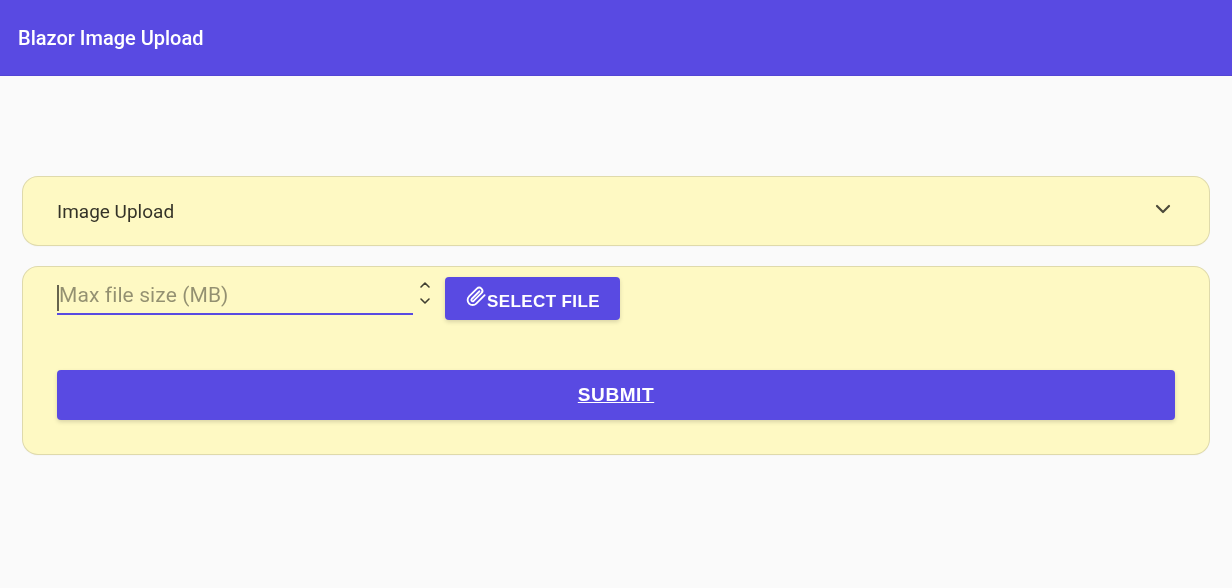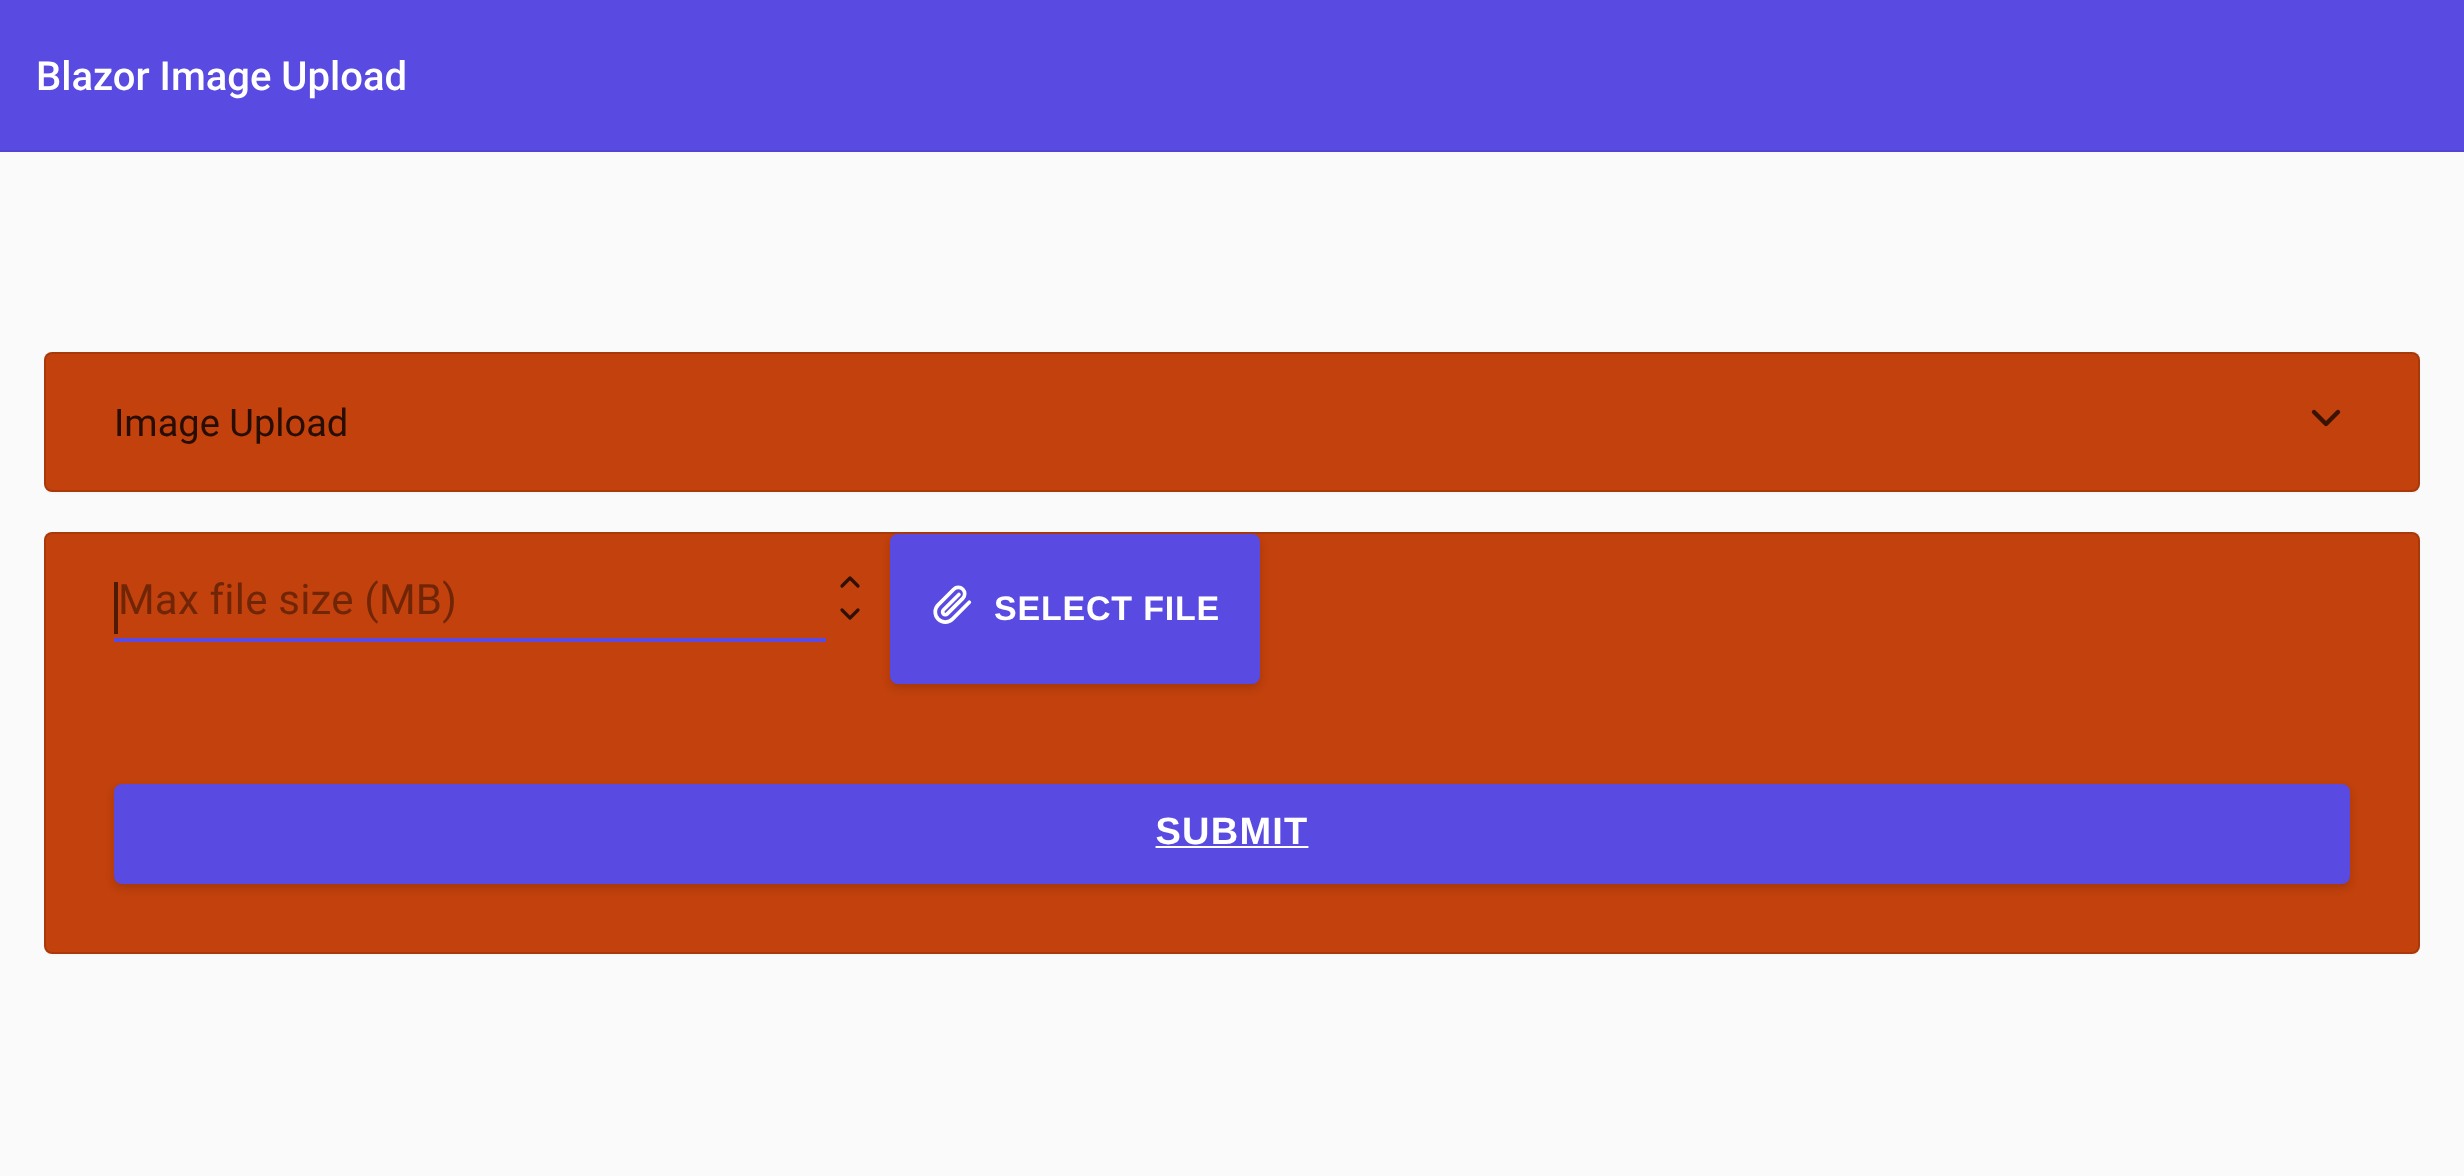--- a/index.html
+++ b/index.html
@@ -16,23 +16,23 @@
       align-items: center;
       padding: 0 18px;
       font-size: 20px;
       font-weight: 500;
       border-bottom: 1px solid rgba(0,0,0,0.06);
     }
     .content {
       padding: 100px 22px 40px 22px;
     }
     .panel {
-      background: #c2410c;
+      background: #fef9c3;
       border: 1px solid rgba(0,0,0,0.12);
-      border-radius: 4px;
+      border-radius: 16px;
       margin-bottom: 20px;
       box-shadow: 0 1px 1px rgba(0,0,0,0.02);
     }
     .panel-header {
       display: flex;
       align-items: center;
       justify-content: space-between;
       padding: 20px 34px;
       cursor: pointer;
     }
@@ -41,20 +41,21 @@
       color: rgba(0,0,0,0.8);
       font-weight: 400;
     }
     .panel-body {
       padding: 0 34px 34px 34px;
     }
     .row {
       display: flex;
       align-items: center;
       gap: 32px;
+      margin-top: 10px;
       margin-bottom: 50px;
     }
     .number-field {
       position: relative;
       display: flex;
       align-items: center;
       width: 356px;
       border-bottom: 2px solid #594ae2;
       padding-bottom: 6px;
     }
@@ -77,27 +78,26 @@
       position: absolute;
       right: -22px;
       top: -6px;
       display: flex;
       flex-direction: column;
       line-height: 0;
     }
     .stepper svg { display: block; }
     .btn {
       display: inline-flex;
-      align-items: center;
-      gap: 10px;
+      align-items: flex-end;
       background: #594ae2;
       color: #fff;
       border: none;
       border-radius: 4px;
-      padding: 24px 20px;
+      padding: 8px 20px;
       font-size: 17px;
       font-weight: 600;
       letter-spacing: 0.4px;
       cursor: pointer;
       box-shadow: 0 2px 4px rgba(0,0,0,0.15);
     }
     .btn svg { flex-shrink: 0; }
     .status {
       flex: 1;
       text-align: center;

